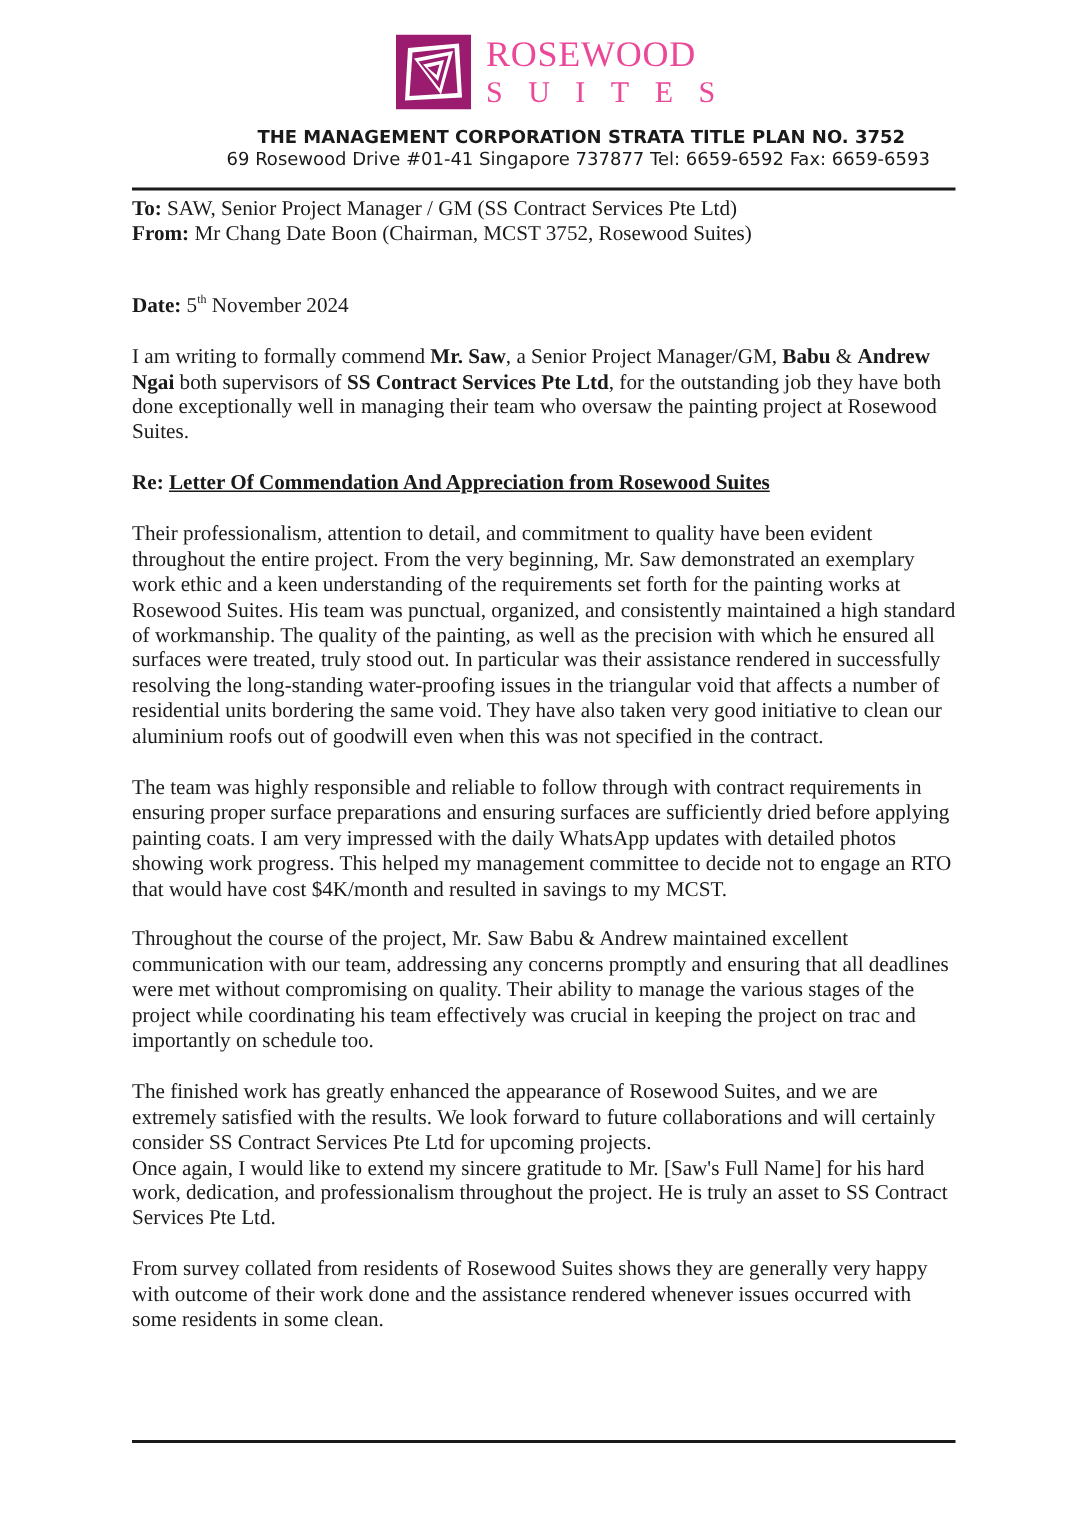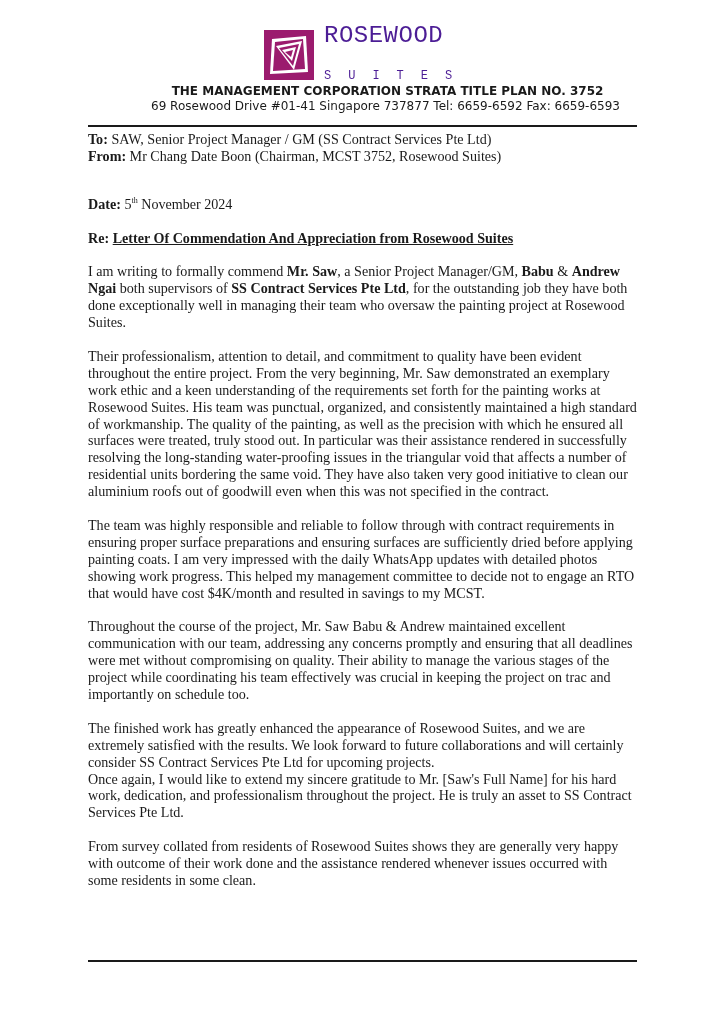--- a/index.html
+++ b/index.html
@@ -1,23 +1,23 @@
 <!DOCTYPE html>
 <html><head>
 <meta charset="utf-8">
 <style>
   html, body { margin: 0; padding: 0; background: #ffffff; }
   body { width: 725px; height: 1024px; position: relative; overflow: hidden; color: #1a1a1a; }
   .page { position: absolute; left: 0; top: 0; width: 725px; height: 1024px; }
 
   .logo { position: absolute; left: 264px; top: 23px; display: flex; align-items: center; }
   .logo-mark { width: 50px; height: 50px; }
-  .logo-text { margin-left: 10px; color: #4c1d95; font-family: Liberation Mono, monospace; }
+  .logo-text { margin-left: 10px; color: #ec4899; font-family: Liberation Serif, serif; }
   .logo-line1 { font-size: 24px; letter-spacing: 0.5px; line-height: 26px; font-weight: normal; }
-  .logo-line2 { font-size: 12px; letter-spacing: 17px; line-height: 22px; margin-top: 16px; }
+  .logo-line2 { font-size: 20px; letter-spacing: 17px; line-height: 22px; margin-top: 1px; }
 
   .org-title { position: absolute; left: 0; width: 725px; top: 84px; text-align: center;
     font-family: "DejaVu Sans", sans-serif; font-weight: bold; font-size: 12px; margin-left: 25px; }
   .org-address { position: absolute; left: 0; width: 683px; top: 99px; text-align: center;
     font-family: "DejaVu Sans", sans-serif; font-size: 12px; padding-left: 44px; }
 
   .rule { position: absolute; left: 88px; width: 549px; height: 2px; background: #1a1a1a; }
   .rule-top { top: 125px; }
   .rule-bottom { top: 960px; }
 
@@ -62,25 +62,25 @@
       </span><br>
       <span>
         <span class="hdr-label">From:</span><span> Mr Chang Date Boon (Chairman, MCST 3752, Rosewood Suites)</span>
       </span>
     </p>
 
     <p>
       <span class="hdr-label">Date:</span><span> 5</span><sup>th</sup><span> November 2024</span>
     </p>
 
+    <p><span>I am writing to formally commend </span><b>Mr. Saw</b><span>, a Senior Project Manager/GM, </span><b>Babu</b><span> &amp; </span><b>Andrew Ngai</b><span> both supervisors of </span><b>SS Contract Services Pte Ltd</b><span>, for the outstanding job they have both done exceptionally well in managing their team who oversaw the painting project at Rosewood Suites.</span></p>
+
     <p>
       <span class="hdr-label">Re:</span> <span class="subject">Letter Of Commendation And Appreciation from Rosewood Suites</span>
     </p>
-
-    <p><span>I am writing to formally commend </span><b>Mr. Saw</b><span>, a Senior Project Manager/GM, </span><b>Babu</b><span> &amp; </span><b>Andrew Ngai</b><span> both supervisors of </span><b>SS Contract Services Pte Ltd</b><span>, for the outstanding job they have both done exceptionally well in managing their team who oversaw the painting project at Rosewood Suites.</span></p>
 
     <p>Their professionalism, attention to detail, and commitment to quality have been evident throughout the entire project. From the very beginning, Mr. Saw demonstrated an exemplary work ethic and a keen understanding of the requirements set forth for the painting works at Rosewood Suites. His team was punctual, organized, and consistently maintained a high standard of workmanship. The quality of the painting, as well as the precision with which he ensured all surfaces were treated, truly stood out. In particular was their assistance rendered in successfully resolving the long-standing water-proofing issues in the triangular void that affects a number of residential units bordering the same void. They have also taken very good initiative to clean our aluminium roofs out of goodwill even when this was not specified in the contract.</p>
     <p>The team was highly responsible and reliable to follow through with contract requirements in ensuring proper surface preparations and ensuring surfaces are sufficiently dried before applying painting coats. I am very impressed with the daily WhatsApp updates with detailed photos showing work progress. This helped my management committee to decide not to engage an RTO that would have cost $4K/month and resulted in savings to my MCST.</p>
     <p>Throughout the course of the project, Mr. Saw Babu &amp; Andrew maintained excellent communication with our team, addressing any concerns promptly and ensuring that all deadlines were met without compromising on quality. Their ability to manage the various stages of the project while coordinating his team effectively was crucial in keeping the project on trac and importantly on schedule too.</p>
     <p><span>The finished work has greatly enhanced the appearance of Rosewood Suites, and we are extremely satisfied with the results. We look forward to future collaborations and will certainly consider SS Contract Services Pte Ltd for upcoming projects.</span><br><span>Once again, I would like to extend my sincere gratitude to Mr. [Saw's Full Name] for his hard work, dedication, and professionalism throughout the project. He is truly an asset to SS Contract Services Pte Ltd.</span></p>
     <p>From survey collated from residents of Rosewood Suites shows they are generally very happy with outcome of their work done and the assistance rendered whenever issues occurred with some residents in some clean.</p>
   </div>
 
   <div class="rule rule-bottom"></div>
 </div>

